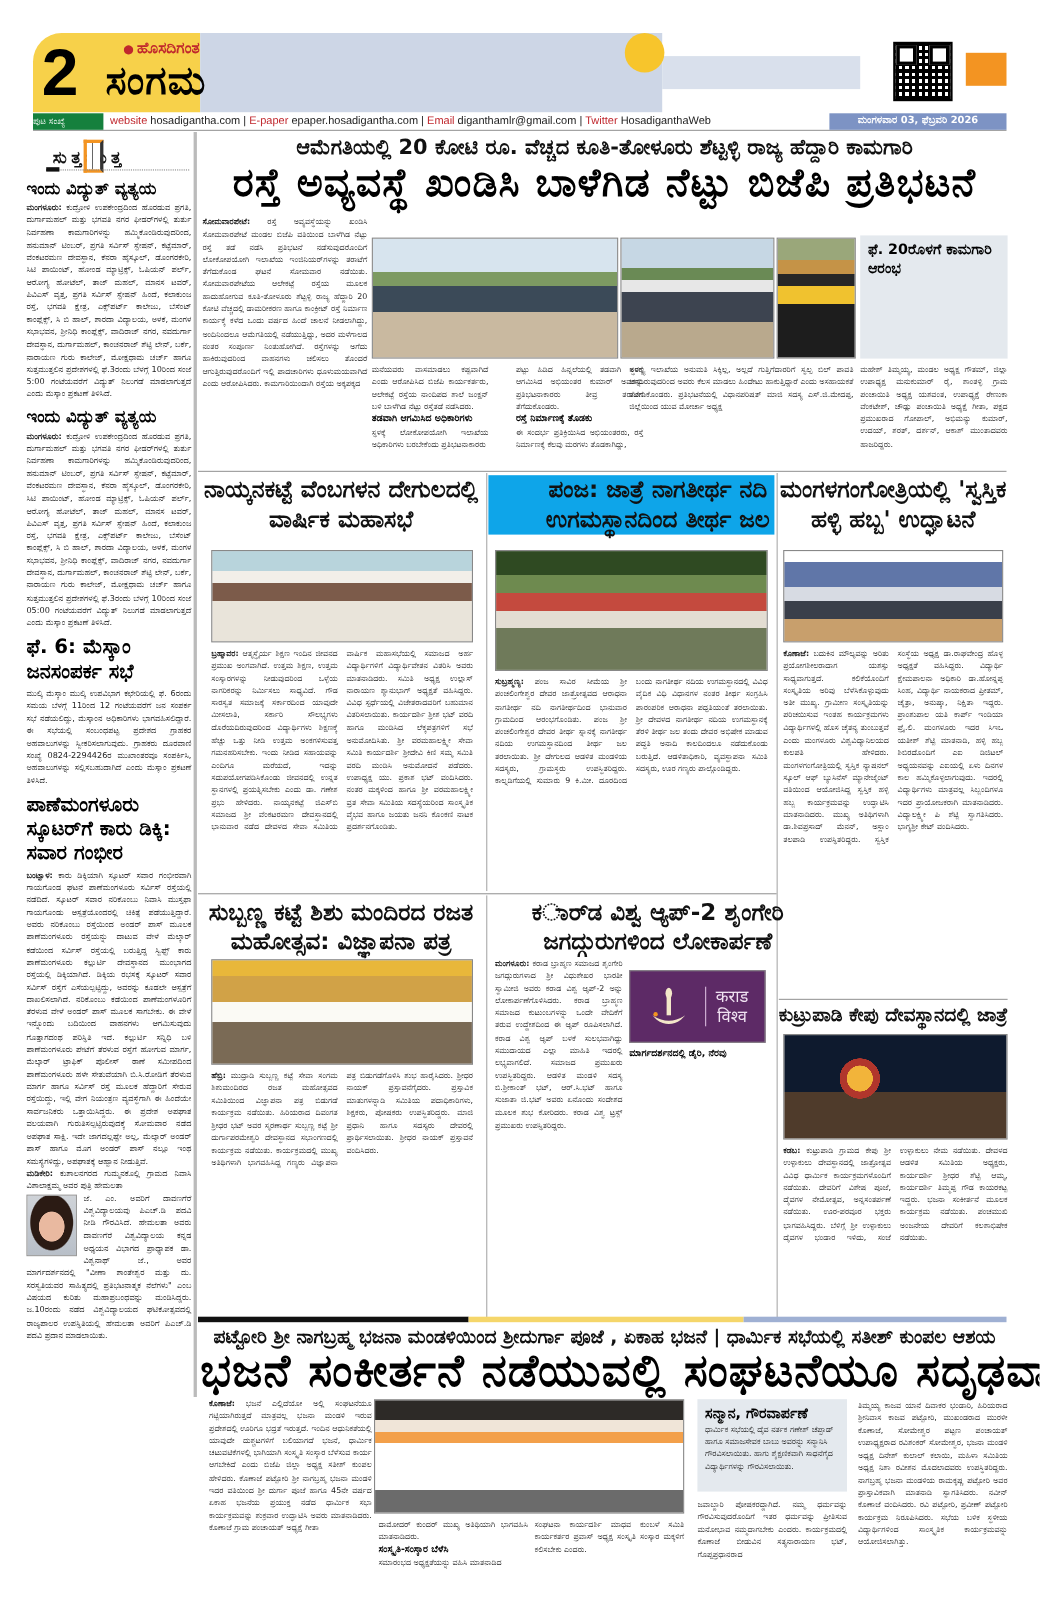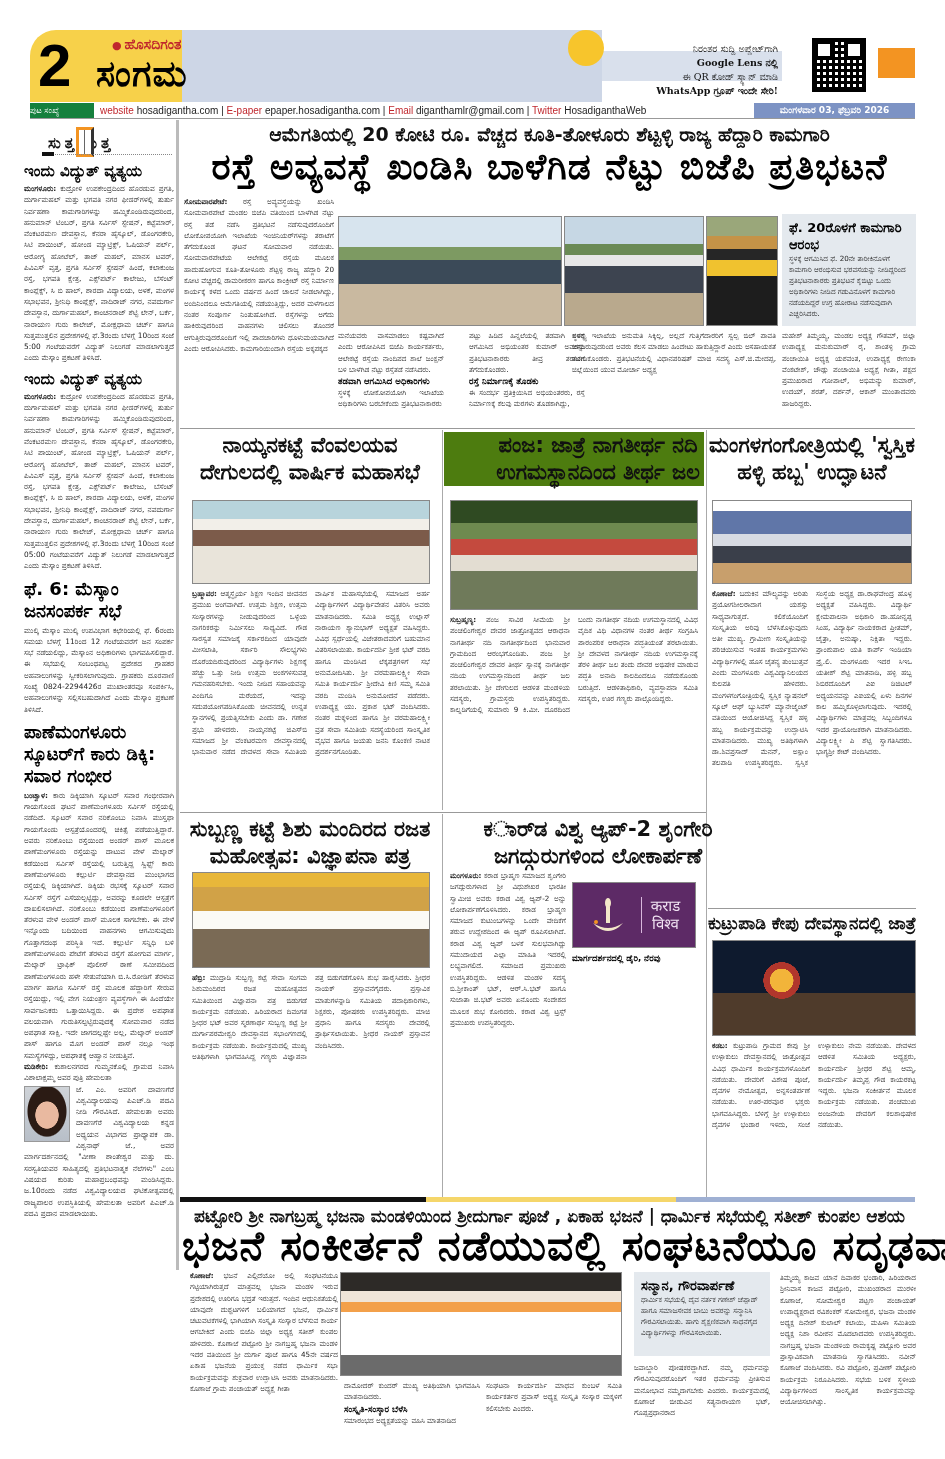--- a/index.html
+++ b/index.html
@@ -49,21 +49,21 @@
   .portrait { float: left; width: 46px; height: 56px; margin: 2px 6px 2px 0; border: 1px solid #999;
     background: radial-gradient(ellipse 12px 14px at 50% 52%, #e9b9a0 0 95%, transparent 100%),
                 radial-gradient(ellipse 20px 26px at 50% 45%, #2b1b14 0 95%, transparent 100%),
                 linear-gradient(#cfd3d8, #b8bfc8); }
 
   
   .abs { position: absolute; }
   .kick { font: bold 19px/24px "DejaVu Sans", sans-serif; text-align: center; color: #111; white-space: nowrap; }
   .mega { font: bold 36px/42px "DejaVu Sans", sans-serif; text-align: center; color: #000; white-space: nowrap; letter-spacing: 1px; }
   .hd { font: bold 21px/27px "DejaVu Sans", sans-serif; text-align: center; color: #111; }
-  .hd.tinted { background: #4d7c0f; padding-left: 48px; }
+  .hd.tinted { background: #0ea5e9; padding-left: 48px; }
   .txt { font: 7.2px/11.3px "DejaVu Sans", sans-serif; color: #222; text-align: justify; overflow: hidden; }
   .txt b { font-weight: bold; }
   .sub { font: bold 8.5px/12px "DejaVu Sans", sans-serif; color: #000; }
   .rule-h { position: absolute; height: 1px; background: #999; }
   .rule-v { position: absolute; width: 1px; background: #aaa; }
 
   .photo { position: absolute; border: 1px solid #888; overflow: hidden; }
   .ph-protest1 { background:
       linear-gradient(180deg, #d7e4ee 0 28%, #7d9a62 28% 40%, #3b4a58 40% 62%, #c9b9a0 62% 100%); }
   .ph-protest2 { background:
@@ -98,26 +98,20 @@
 <body>
 
 <div class="mast">
   <div class="mast-yellow"></div>
   <div class="mast-blue"></div>
   <div class="mast-blue2"></div>
   <div class="sun"></div>
   <div class="page-no">2</div>
   <div class="brand-top">ಹೊಸದಿಗಂತ</div>
   <div class="brand-main">ಸಂಗಮ</div>
-  <div class="qr-text">
-    <div>ನಿರಂತರ ಸುದ್ದಿ ಅಪ್ಡೇಟ್‌ಗಾಗಿ</div>
-    <div class="big">Google Lens ನಲ್ಲಿ</div>
-    <div>ಈ QR ಕೋಡ್ ಸ್ಕ್ಯಾನ್ ಮಾಡಿ</div>
-    <div class="big">WhatsApp ಗ್ರೂಪ್ ಇಂದೇ ಸೇರಿ!</div>
-  </div>
   <div class="qr"></div>
   <div class="orange-box"></div>
 </div>
 
 <div class="info-bar">
   <div class="info-tag">ಪುಟ ಸಂಖ್ಯೆ</div>
   <div class="info-links">
     <span class="lbl">website</span>
     <span>hosadigantha.com</span>
     <span>|</span>
@@ -171,21 +165,20 @@
   <b>ಸೋಮವಾರಪೇಟೆ:</b>
   <span>ರಸ್ತೆ ಅವ್ಯವಸ್ಥೆಯನ್ನು ಖಂಡಿಸಿ ಸೋಮವಾರಪೇಟೆ ಮಂಡಲ ಬಿಜೆಪಿ ವತಿಯಿಂದ ಬಾಳೆಗಿಡ ನೆಟ್ಟು ರಸ್ತೆ ತಡೆ ನಡೆಸಿ ಪ್ರತಿಭಟನೆ ನಡೆಸುವುದರೊಂದಿಗೆ ಲೋಕೋಪಯೋಗಿ ಇಲಾಖೆಯ ಇಂಜಿನಿಯರ್‌ಗಳನ್ನು ತರಾಟೆಗೆ ತೆಗೆದುಕೊಂಡ ಘಟನೆ ಸೋಮವಾರ ನಡೆಯಿತು. ಸೋಮವಾರಪೇಟೆಯ ಆಲೇಕಟ್ಟೆ ರಸ್ತೆಯ ಮೂಲಕ ಹಾದುಹೋಗುವ ಕೂತಿ-ತೋಳೂರು ಶೆಟ್ಟಳ್ಳಿ ರಾಜ್ಯ ಹೆದ್ದಾರಿ 20 ಕೋಟಿ ವೆಚ್ಚದಲ್ಲಿ ಡಾಮರೀಕರಣ ಹಾಗೂ ಕಾಂಕ್ರೀಟ್ ರಸ್ತೆ ನಿರ್ಮಾಣ ಕಾರ್ಯಕ್ಕೆ ಕಳೆದ ಒಂದು ವರ್ಷದ ಹಿಂದೆ ಚಾಲನೆ ನೀಡಲಾಗಿದ್ದು, ಅಂದಿನಿಂದಲೂ ಆಮೆಗತಿಯಲ್ಲಿ ನಡೆಯುತ್ತಿದ್ದು, ಅದರ ಮಳೆಗಾಲದ ನಂತರ ಸಂಪೂರ್ಣ ನಿಂತುಹೋಗಿದೆ. ರಸ್ತೆಗಳನ್ನು ಅಗೆದು ಹಾಕಿರುವುದರಿಂದ ವಾಹನಗಳು ಚಲಿಸಲು ತೊಂದರೆ ಆಗುತ್ತಿರುವುದರೊಂದಿಗೆ ಇಲ್ಲಿ ಪಾದಚಾರಿಗಳು ಧೂಳುಮಯವಾಗಿದೆ ಎಂದು ಆರೋಪಿಸಿದರು. ಕಾಮಗಾರಿಯಿಂದಾಗಿ ರಸ್ತೆಯ ಅಕ್ಕಪಕ್ಕದ</span>
 </div>
 
 <div class="photo ph-protest1" style="left:338px;top:216px;width:224px;height:110px;"></div>
 <div class="photo ph-protest2" style="left:564px;top:216px;width:140px;height:110px;"></div>
 <div class="photo ph-auto" style="left:706px;top:216px;width:72px;height:110px;"></div>
 
 <div class="boxed" style="left:782px;top:214px;width:134px;height:112px;">
   <div class="bh">ಫೆ. 20ರೊಳಗೆ ಕಾಮಗಾರಿ ಆರಂಭ</div>
-  <div class="bp">ಸ್ಥಳಕ್ಕೆ ಆಗಮಿಸಿದ ಫೆ. 20ನೇ ತಾರೀಕಿನೊಳಗೆ ಕಾಮಗಾರಿ ಆರಂಭಿಸುವ ಭರವಸೆಯನ್ನು ನೀಡಿದ್ದರಿಂದ ಪ್ರತಿಭಟನಾಕಾರರು ಪ್ರತಿಭಟನೆ ಕೈಬಿಟ್ಟು ಒಂದು ಅಧಿಕಾರಿಗಳು ನೀಡಿದ ಗಡುವಿನೊಳಗೆ ಕಾಮಗಾರಿ ನಡೆಯದಿದ್ದರೆ ಉಗ್ರ ಹೋರಾಟ ನಡೆಸುವುದಾಗಿ ಎಚ್ಚರಿಸಿದರು.</div>
 </div>
 
 <div class="abs txt" style="left:338px;top:330px;width:106px;height:96px;">
   <span>ಮನೆಯವರು ವಾಸಮಾಡಲು ಕಷ್ಟವಾಗಿದೆ ಎಂದು ಆರೋಪಿಸಿದ ಬಿಜೆಪಿ ಕಾರ್ಯಕರ್ತರು, ಆಲೇಕಟ್ಟೆ ರಸ್ತೆಯ ನಾಂದಿಪದ ಶಾಲೆ ಜಂಕ್ಷನ್ ಬಳಿ ಬಾಳೆಗಿಡ ನೆಟ್ಟು ರಸ್ತೆತಡೆ ನಡೆಸಿದರು.</span>
   <div class="sub">ತಡವಾಗಿ ಆಗಮಿಸಿದ ಅಧಿಕಾರಿಗಳು</div>
   <span>ಸ್ಥಳಕ್ಕೆ ಲೋಕೋಪಯೋಗಿ ಇಲಾಖೆಯ ಅಧಿಕಾರಿಗಳು ಬರಬೇಕೆಂದು ಪ್ರತಿಭಟನಾಕಾರರು</span>
 </div>
 <div class="abs txt" style="left:469px;top:330px;width:116px;height:96px;">
   <span>ಪಟ್ಟು ಹಿಡಿದ ಹಿನ್ನಲೆಯಲ್ಲಿ ತಡವಾಗಿ ಸ್ಥಳಕ್ಕೆ ಆಗಮಿಸಿದ ಅಭಿಯಂತರ ಕುಮಾರ್ ಅವರನ್ನು ಪ್ರತಿಭಟನಾಕಾರರು ತೀವ್ರ ತರಾಟೆಗೆ ತೆಗೆದುಕೊಂಡರು.</span>
   <div class="sub">ರಸ್ತೆ ನಿರ್ಮಾಣಕ್ಕೆ ತೊಡಕು</div>
@@ -193,21 +186,21 @@
 </div>
 <div class="abs txt" style="left:572px;top:330px;width:204px;height:96px;">
   <span>ಅರಣ್ಯ ಇಲಾಖೆಯ ಅನುಮತಿ ಸಿಕ್ಕಿಲ್ಲ, ಅಲ್ಲದೆ ಗುತ್ತಿಗೆದಾರರಿಗೆ ಸ್ವಲ್ಪ ಬಿಲ್ ಪಾವತಿ ಆಗದಿರುವುದರಿಂದ ಅವರು ಕೆಲಸ ಮಾಡಲು ಹಿಂದೇಟು ಹಾಕುತ್ತಿದ್ದಾರೆ ಎಂದು ಅಸಹಾಯಕತೆ ತೋಡಿಕೊಂಡರು. ಪ್ರತಿಭಟನೆಯಲ್ಲಿ ವಿಧಾನಪರಿಷತ್ ಮಾಜಿ ಸದಸ್ಯ ಎಸ್.ಜಿ.ಮೇದಪ್ಪ, ಜಿಲ್ಲೆಯಿಂದ ಯುವ ಮೋರ್ಚಾ ಅಧ್ಯಕ್ಷ</span>
 </div>
 <div class="abs txt" style="left:782px;top:330px;width:134px;height:96px;">
   <span>ಮಹೇಶ್ ತಿಮ್ಮಯ್ಯ, ಮಂಡಲ ಅಧ್ಯಕ್ಷ ಗೌತಮ್, ಜಿಲ್ಲಾ ಉಪಾಧ್ಯಕ್ಷ ಮನುಕುಮಾರ್ ರೈ, ಶಾಂತಳ್ಳಿ ಗ್ರಾಮ ಪಂಚಾಯಿತಿ ಅಧ್ಯಕ್ಷ ಯಶವಂತ, ಉಪಾಧ್ಯಕ್ಷೆ ರೇಣುಕಾ ವೆಂಕಟೇಶ್, ಚೌಡ್ಲು ಪಂಚಾಯಿತಿ ಅಧ್ಯಕ್ಷೆ ಗೀತಾ, ಪಕ್ಷದ ಪ್ರಮುಖರಾದ ಗೋಪಾಲ್, ಅಭಿಮನ್ಯು ಕುಮಾರ್, ಉದಯ್, ಶರತ್, ದರ್ಶನ್, ಆಕಾಶ್ ಮುಂತಾದವರು ಹಾಜರಿದ್ದರು.</span>
 </div>
 
 <div class="rule-h" style="left:180px;top:428px;width:735px;"></div>
 
-<div class="abs hd" style="left:182px;top:432px;width:256px;">ನಾಯ್ಕನಕಟ್ಟೆ ವೆಂವಲಯವ ದೇಗುಲದಲ್ಲಿ ವಾರ್ಷಿಕ ಮಹಾಸಭೆ</div>
+<div class="abs hd" style="left:182px;top:432px;width:256px;">ನಾಯ್ಕನಕಟ್ಟೆ ವೆಂಬಗಳನ ದೇಗುಲದಲ್ಲಿ ವಾರ್ಷಿಕ ಮಹಾಸಭೆ</div>
 <div class="photo ph-meeting" style="left:192px;top:500px;width:238px;height:84px;"></div>
 <div class="abs txt" style="left:192px;top:588px;width:238px;height:216px;column-count:2;column-gap:8px;">
   <b>ಬ್ರಹ್ಮಾವರ:</b>
   <span>ಆತ್ಮಸ್ಥೈರ್ಯ ಶಿಕ್ಷಣ ಇಂದಿನ ಜೀವನದ ಪ್ರಮುಖ ಅಂಗವಾಗಿದೆ. ಉತ್ತಮ ಶಿಕ್ಷಣ, ಉತ್ತಮ ಸಂಸ್ಕಾರಗಳನ್ನು ನೀಡುವುದರಿಂದ ಒಳ್ಳೆಯ ನಾಗರಿಕರನ್ನು ನಿರ್ಮಿಸಲು ಸಾಧ್ಯವಿದೆ. ಗೌಡ ಸಾರಸ್ವತ ಸಮಾಜಕ್ಕೆ ಸರ್ಕಾರದಿಂದ ಯಾವುದೇ ಮೀಸಲಾತಿ, ಸರ್ಕಾರಿ ಸೌಲಭ್ಯಗಳು ದೊರೆಯದಿರುವುದರಿಂದ ವಿದ್ಯಾರ್ಥಿಗಳು ಶಿಕ್ಷಣಕ್ಕೆ ಹೆಚ್ಚು ಒತ್ತು ನೀಡಿ ಉತ್ತಮ ಅಂಕಗಳಿಸುವತ್ತ ಗಮನಹರಿಸಬೇಕು. ಇಂದು ನೀಡಿದ ಸಹಾಯವನ್ನು ಎಂದಿಗೂ ಮರೆಯದೆ, ಇದನ್ನು ಸದುಪಯೋಗಪಡಿಸಿಕೊಂಡು ಜೀವನದಲ್ಲಿ ಉನ್ನತ ಸ್ಥಾನಗಳಲ್ಲಿ ಪ್ರಯತ್ನಿಸಬೇಕು ಎಂದು ಡಾ. ಗಣೇಶ ಪ್ರಭು ಹೇಳಿದರು. ನಾಯ್ಕನಕಟ್ಟೆ ಜಿಎಸ್‌ಬಿ ಸಮಾಜದ ಶ್ರೀ ವೆಂಕಟರಮಣ ದೇವಸ್ಥಾನದಲ್ಲಿ ಭಾನುವಾರ ನಡೆದ ದೇವಳದ ಸೇವಾ ಸಮಿತಿಯ ವಾರ್ಷಿಕ ಮಹಾಸಭೆಯಲ್ಲಿ ಸಮಾಜದ ಅರ್ಹ ವಿದ್ಯಾರ್ಥಿಗಳಿಗೆ ವಿದ್ಯಾರ್ಥಿವೇತನ ವಿತರಿಸಿ ಅವರು ಮಾತನಾಡಿದರು. ಸಮಿತಿ ಅಧ್ಯಕ್ಷ ಉಲ್ಲಾಸ್ ನಾರಾಯಣ ಶ್ಯಾನುಭಾಗ್ ಅಧ್ಯಕ್ಷತೆ ವಹಿಸಿದ್ದರು. ವಿವಿಧ ಸ್ಪರ್ಧೆಯಲ್ಲಿ ವಿಜೇತರಾದವರಿಗೆ ಬಹುಮಾನ ವಿತರಿಸಲಾಯಿತು. ಕಾರ್ಯದರ್ಶಿ ಶ್ರೀಶ ಭಟ್ ವರದಿ ಹಾಗೂ ಮಂಡಿಸಿದ ಲೆಕ್ಕಪತ್ರಗಳಿಗೆ ಸಭೆ ಅನುಮೋದಿಸಿತು. ಶ್ರೀ ವರಮಹಾಲಕ್ಷ್ಮೀ ಸೇವಾ ಸಮಿತಿ ಕಾರ್ಯದರ್ಶಿ ಶ್ರೀದೇವಿ ಕಿಣಿ ಸಮ್ಮ ಸಮಿತಿ ವರದಿ ಮಂಡಿಸಿ ಅನುಮೋದನೆ ಪಡೆದರು. ಉಪಾಧ್ಯಕ್ಷ ಯು. ಪ್ರಕಾಶ ಭಟ್ ವಂದಿಸಿದರು. ನಂತರ ಮಕ್ಕಳಿಂದ ಹಾಗೂ ಶ್ರೀ ವರಮಹಾಲಕ್ಷ್ಮೀ ವ್ರತ ಸೇವಾ ಸಮಿತಿಯ ಸದಸ್ಯೆಯರಿಂದ ಸಾಂಸ್ಕೃತಿಕ ವೈಭವ ಹಾಗೂ ಜಯತು ಜನನಿ ಕೊಂಕಣಿ ನಾಟಕ ಪ್ರದರ್ಶನಗೊಂಡಿತು.</span>
 </div>
 <div class="rule-v" style="left:442px;top:430px;height:380px;"></div>
 
 <div class="abs hd tinted" style="left:444px;top:432px;width:260px;">ಪಂಜ: ಜಾತ್ರೆ ನಾಗತೀರ್ಥ ನದಿ ಉಗಮಸ್ಥಾನದಿಂದ ತೀರ್ಥ ಜಲ</div>
 <div class="photo ph-river" style="left:450px;top:500px;width:248px;height:110px;"></div>
 <div class="abs txt" style="left:450px;top:614px;width:248px;height:190px;column-count:2;column-gap:8px;">

